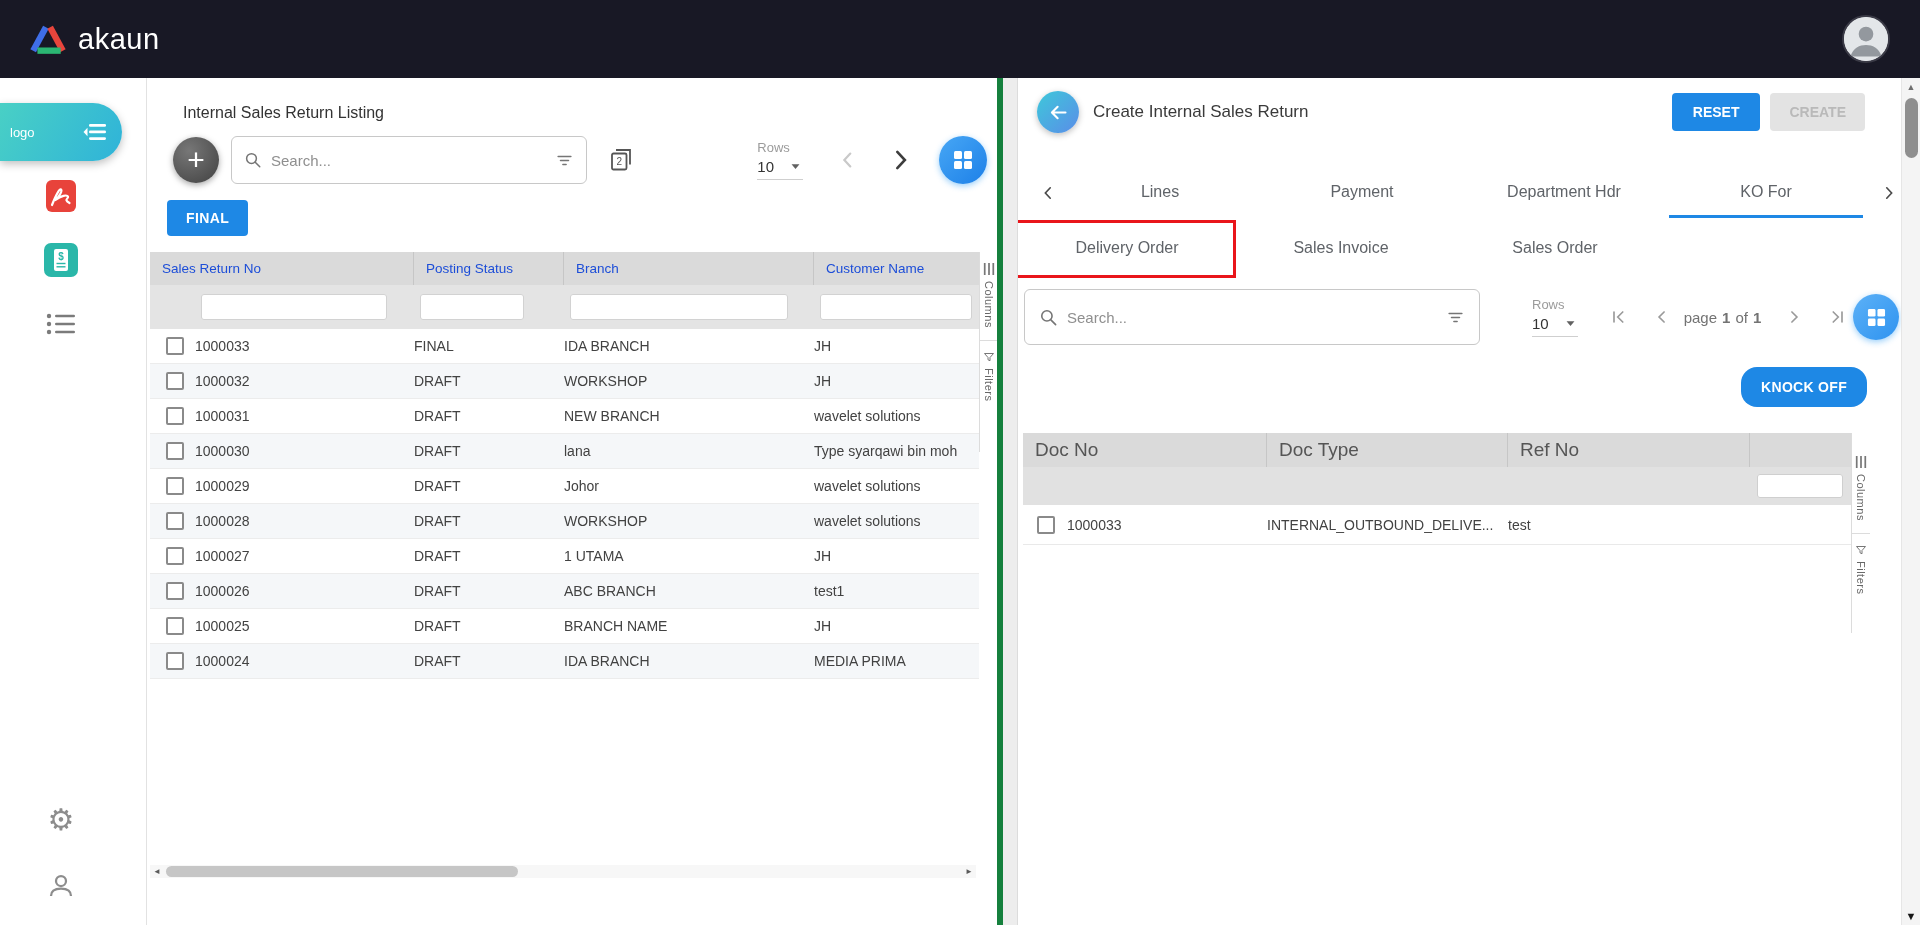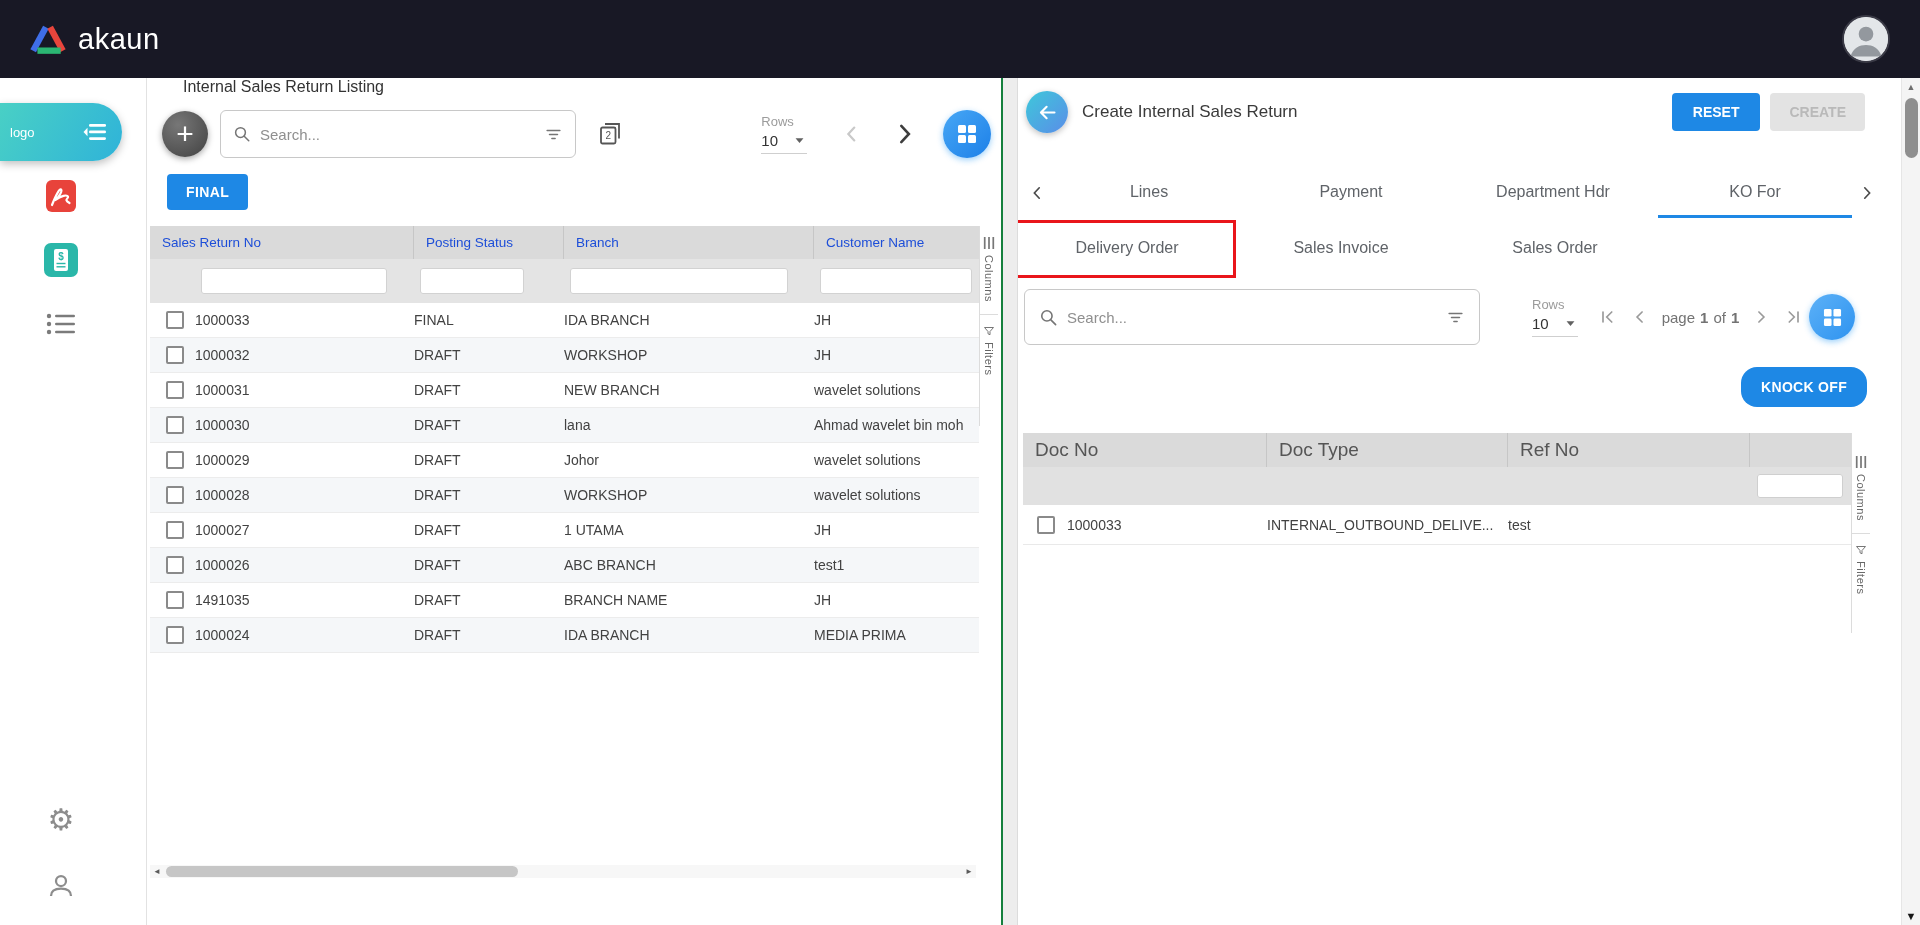--- a/index.html
+++ b/index.html
@@ -1,17 +1,17 @@
 <!DOCTYPE html>
 <html><head>
 <meta charset="utf-8">
 <style>
   * { margin:0; padding:0; box-sizing:border-box; font-family:"Liberation Sans", sans-serif; }
   html,body { width:1920px; height:925px; overflow:hidden; background:#fff; color:#3c3c3c; }
-  button { background:none; border:none; cursor:pointer; font-family:inherit; }
+  button { background:none; border:none; cursor:pointer; font-family:inherit;margin-left:11px; }
   input { font-family:inherit; }
 
   
   .topbar { height:78px; background:#181825; display:flex; align-items:center; padding:0 30px; }
   .brand { display:flex; align-items:center; gap:12px; }
   .brand-name { color:#fff; font-size:29px; font-weight:400; letter-spacing:.5px; }
   .avatar { margin-left:auto; width:48px; height:48px; border-radius:50%; overflow:hidden; background:#e4e7ea; border:2px solid #3a3a46; cursor:pointer; }
 
   .app { display:flex; height:847px; }
 
@@ -20,21 +20,21 @@
   .logo-badge { position:absolute; top:25px; left:0; width:122px; height:58px; border-radius:0 29px 29px 0;
     background:linear-gradient(120deg,#49d0c5 0%,#2fb3d9 100%); box-shadow:0 3px 8px rgba(0,0,0,.25);
     display:flex; align-items:center; justify-content:space-between; padding:0 15px 0 10px; cursor:pointer; }
   .logo-text { color:#fff; font-size:13px; }
   .side-icons { position:absolute; top:98px; left:0; width:122px; display:flex; flex-direction:column; align-items:center; gap:24px; }
   .side-icon { width:40px; height:40px; display:flex; align-items:center; justify-content:center; cursor:pointer; }
   .side-bottom { position:absolute; bottom:20px; left:0; width:122px; display:flex; flex-direction:column; align-items:center; gap:36px; }
   .gear { font-size:30px; color:#8d8d8d; line-height:30px; cursor:pointer; }
 
   
-  .left-panel { width:856px; flex:none; position:relative; background:#fff; border-right:2px solid #15803d; }
+  .left-panel { width:856px; flex:none; position:relative; background:#fff; border-right:6px solid #15803d; padding-top:26px; }
   .lp-title { margin-left:36px; font-size:16px; font-weight:400; color:#333; }
   .lp-toolbar { display:flex; align-items:center; margin:14px 8px 0 15px; }
   .add-btn { width:46px; height:46px; border-radius:50%; background:radial-gradient(circle at 35% 30%,#777,#414141);
     color:#fff; font-size:30px; line-height:1; display:flex; align-items:center; justify-content:center;
     box-shadow:0 2px 6px rgba(0,0,0,.35); flex:none; }
   .search-box { margin-left:12px; width:356px; height:48px; border:1px solid #c8c8c8; border-radius:6px;
     display:flex; align-items:center; padding:0 12px; gap:9px; background:#fff; flex:none; }
   .search-box input { flex:1; border:none; outline:none; font-size:15px; color:#555; min-width:0; background:transparent; }
   .search-box input::placeholder { color:#8f8f8f; }
   .icon-btn { display:flex; align-items:center; justify-content:center; }
@@ -294,21 +294,21 @@
           <span class="cell">1000031</span>
           <span class="cell">DRAFT</span>
           <span class="cell">NEW BRANCH</span>
           <span class="cell">wavelet solutions</span>
         </div>
         <div class="t-row">
           <span class="cb"></span>
           <span class="cell">1000030</span>
           <span class="cell">DRAFT</span>
           <span class="cell">lana</span>
-          <span class="cell">Ahmad wavelet bin moh</span>
+          <span class="cell">Type syarqawi bin moh</span>
         </div>
         <div class="t-row">
           <span class="cb"></span>
           <span class="cell">1000029</span>
           <span class="cell">DRAFT</span>
           <span class="cell">Johor</span>
           <span class="cell">wavelet solutions</span>
         </div>
         <div class="t-row">
           <span class="cb"></span>
@@ -326,21 +326,21 @@
         </div>
         <div class="t-row">
           <span class="cb"></span>
           <span class="cell">1000026</span>
           <span class="cell">DRAFT</span>
           <span class="cell">ABC BRANCH</span>
           <span class="cell">test1</span>
         </div>
         <div class="t-row">
           <span class="cb"></span>
-          <span class="cell">1491035</span>
+          <span class="cell">1000025</span>
           <span class="cell">DRAFT</span>
           <span class="cell">BRANCH NAME</span>
           <span class="cell">JH</span>
         </div>
         <div class="t-row">
           <span class="cb"></span>
           <span class="cell">1000024</span>
           <span class="cell">DRAFT</span>
           <span class="cell">IDA BRANCH</span>
           <span class="cell">MEDIA PRIMA</span>

